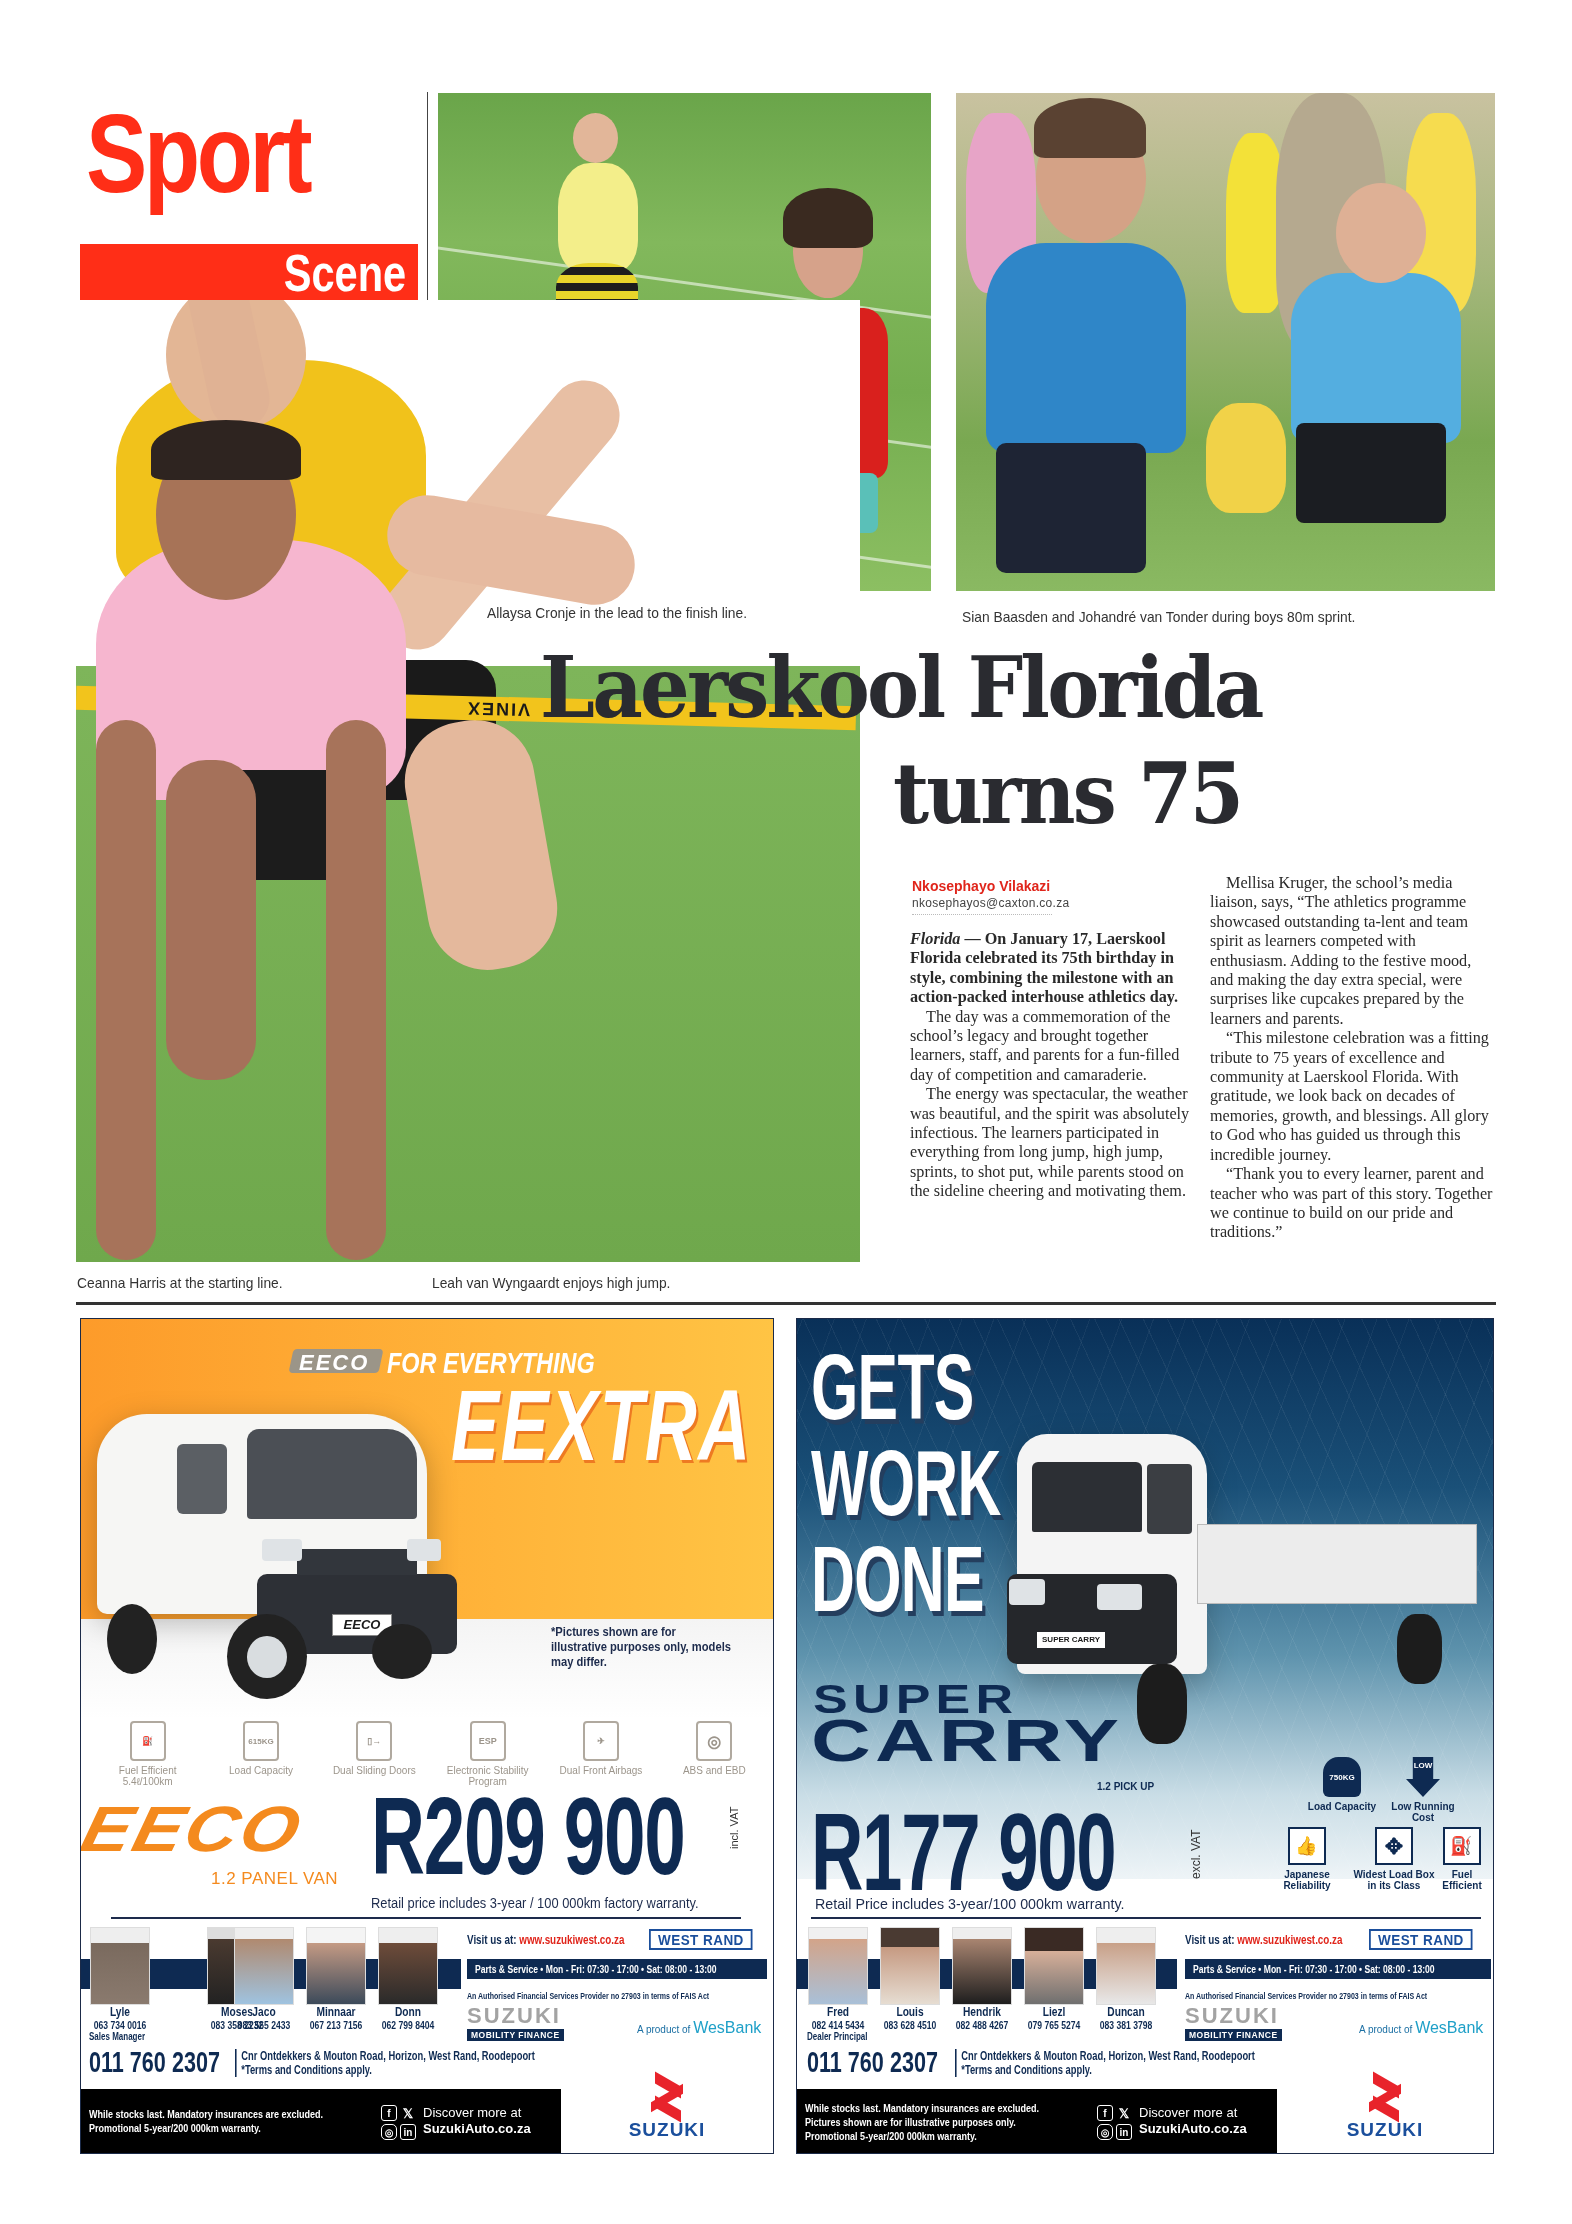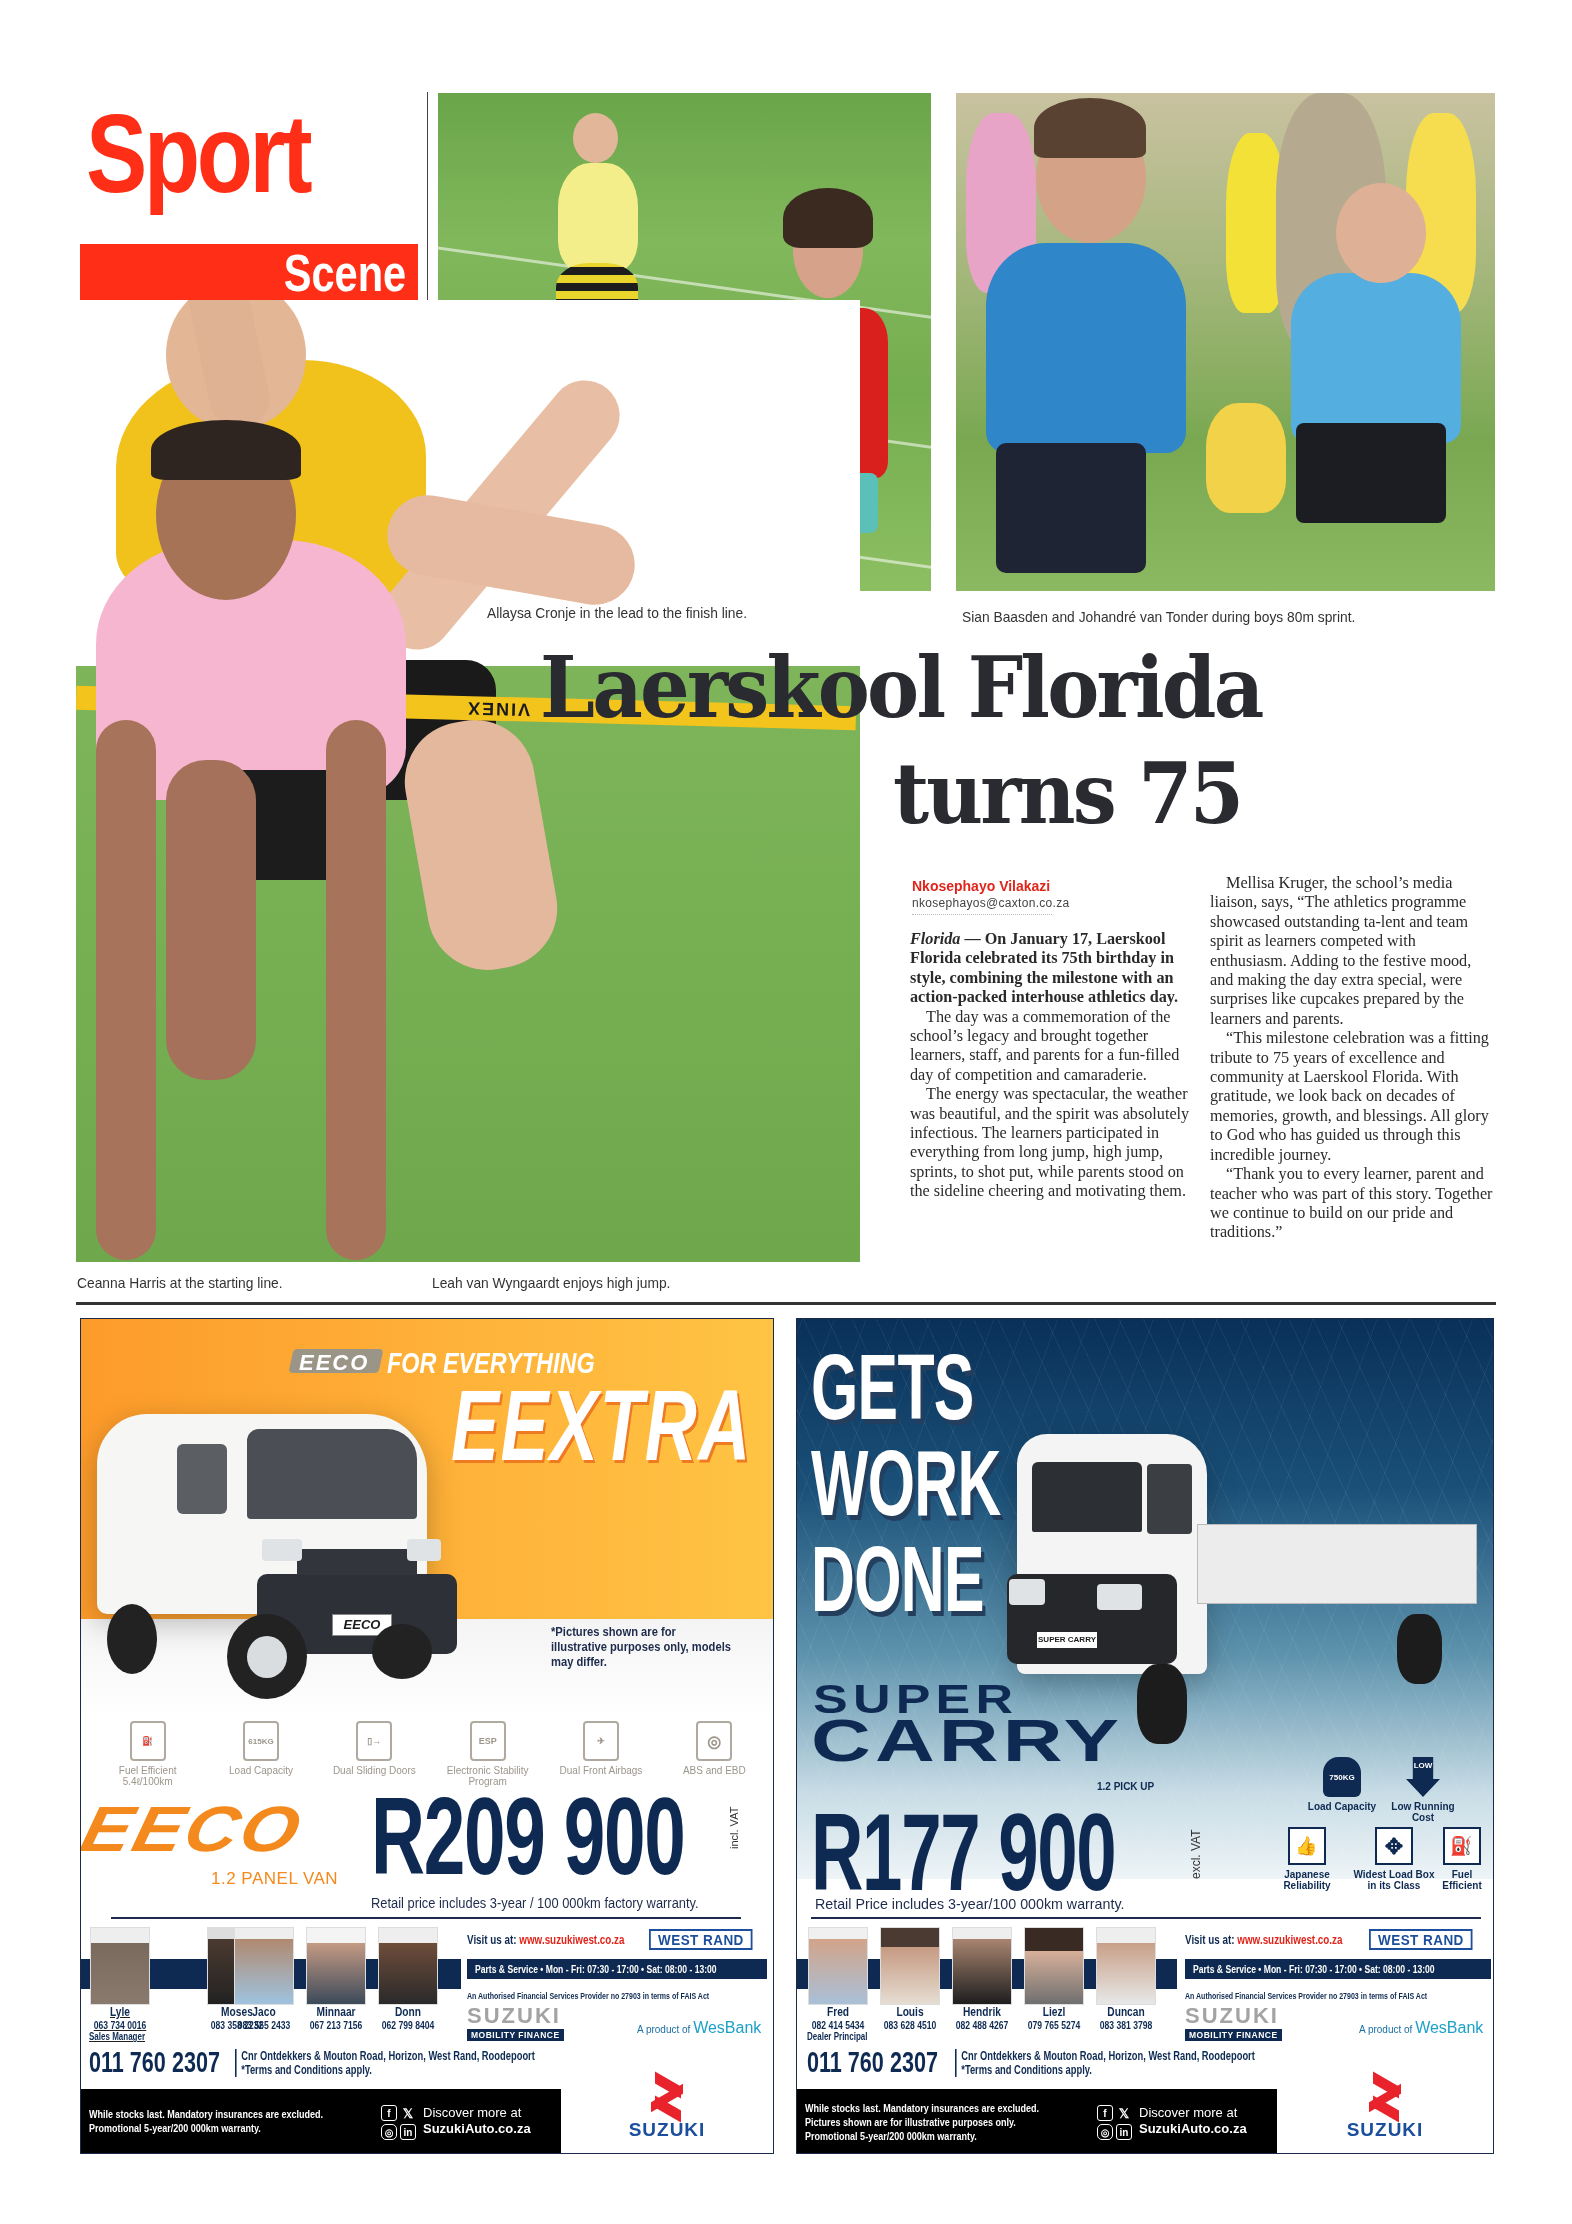--- a/index.html
+++ b/index.html
@@ -262,21 +262,21 @@
   </div>
 
   <div id="eeco-logo" class="abs">EECO</div>
   <div id="eeco-model" class="abs">1.2 PANEL VAN</div>
   <div id="eeco-price" class="abs">R209 900</div>
   <div id="eeco-vat" class="abs">incl. VAT</div>
   <div id="eeco-warranty" class="abs">Retail price includes 3-year / 100 000km factory warranty.</div>
   <div class="abs ad-rule" style="left:30px;top:598px;width:630px;"></div>
 
   <div class="abs staff-band" style="left:0;top:640px;width:380px;"></div>
-  <div class="staff" style="left:8px;top:608px;text-decoration:underline;">
+  <div class="staff" style="left:8px;top:608px;">
       <div class="staff-photo" style="background:linear-gradient(180deg,#eee 0 20%,#7a6a5e 20%,#8a7a6e 100%);"></div>
       <div class="staff-name">Lyle</div>
       <div class="staff-phone">063 734 0016</div>
       <div class="staff-role">Sales Manager</div>
     </div>
   <div class="staff" style="left:80px;top:608px;margin-left:45px;">
       <div class="staff-photo" style="background:linear-gradient(180deg,#ddd 0 15%,#4a3a30 15%,#222 100%);"></div>
       <div class="staff-name">Moses</div>
       <div class="staff-phone">083 358 2232</div>
     </div>
@@ -342,21 +342,21 @@
   <div class="abs carry-big" style="left:14px;top:214px;">DONE</div>
 
   <div class="abs" style="left:190px;top:105px;width:500px;height:330px;">
     <div class="abs" style="left:30px;top:10px;width:190px;height:240px;background:#f4f4f4;border-radius:30px 40px 8px 8px;box-shadow:0 10px 30px rgba(0,0,0,0.25);"></div>
     <div class="abs" style="left:45px;top:38px;width:110px;height:70px;background:#2c2f34;border-radius:6px 6px 2px 2px;"></div>
     <div class="abs" style="left:160px;top:40px;width:45px;height:70px;background:#3b3e43;border-radius:4px;"></div>
     <div class="abs" style="left:210px;top:100px;width:280px;height:80px;background:#ececec;border:1px solid #bbb;"></div>
     <div class="abs" style="left:20px;top:150px;width:170px;height:90px;background:#25272b;border-radius:10px;"></div>
     <div class="abs" style="left:22px;top:155px;width:36px;height:26px;background:#dfe3e6;border-radius:4px;"></div>
     <div class="abs" style="left:110px;top:160px;width:45px;height:26px;background:#dfe3e6;border-radius:4px;"></div>
-    <div class="abs" style="left:50px;top:208px;width:60px;height:16px;background:#fff;font-weight:900;font-size:8px;color:#1a1a1a;text-align:center;line-height:16px;">SUPER CARRY</div>
+    <div class="abs" style="left:50px;top:208px;width:68px;height:16px;background:#fff;font-weight:900;font-size:8px;color:#1a1a1a;text-align:center;line-height:16px;">SUPER CARRY</div>
     <div class="abs" style="left:150px;top:240px;width:50px;height:80px;background:#1c1c1c;border-radius:40%;"></div>
     <div class="abs" style="left:410px;top:190px;width:45px;height:70px;background:#1c1c1c;border-radius:40%;"></div>
   </div>
 
   <div id="carry-super" class="abs">SUPER</div>
   <div id="carry-carry" class="abs">CARRY</div>
   <div id="carry-model" class="abs">1.2 PICK UP</div>
   <div id="carry-price" class="abs">R177 900</div>
   <div id="carry-vat" class="abs">excl. VAT</div>
   <div id="carry-warranty" class="abs">Retail Price includes 3-year/100 000km warranty.</div>

